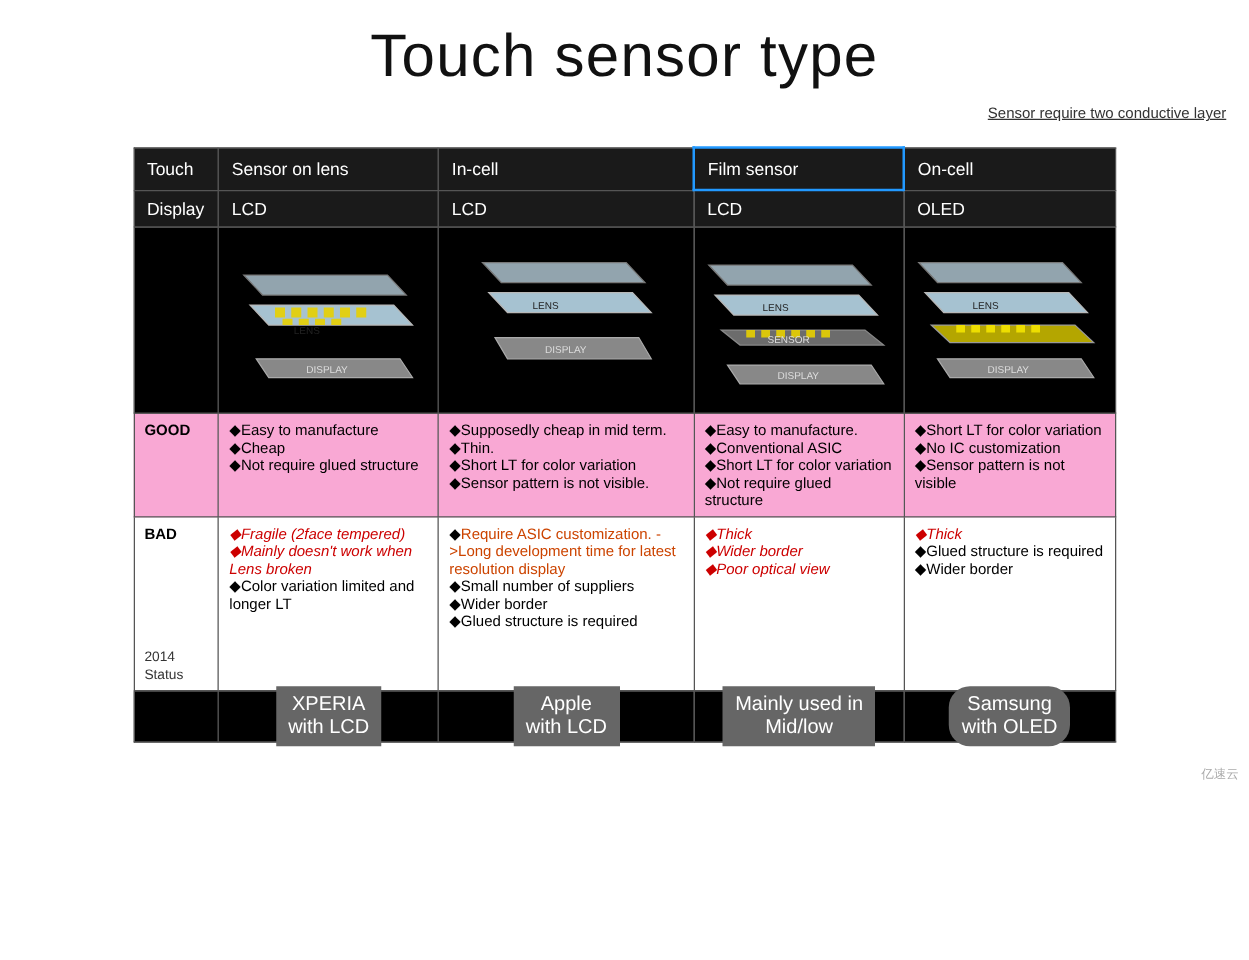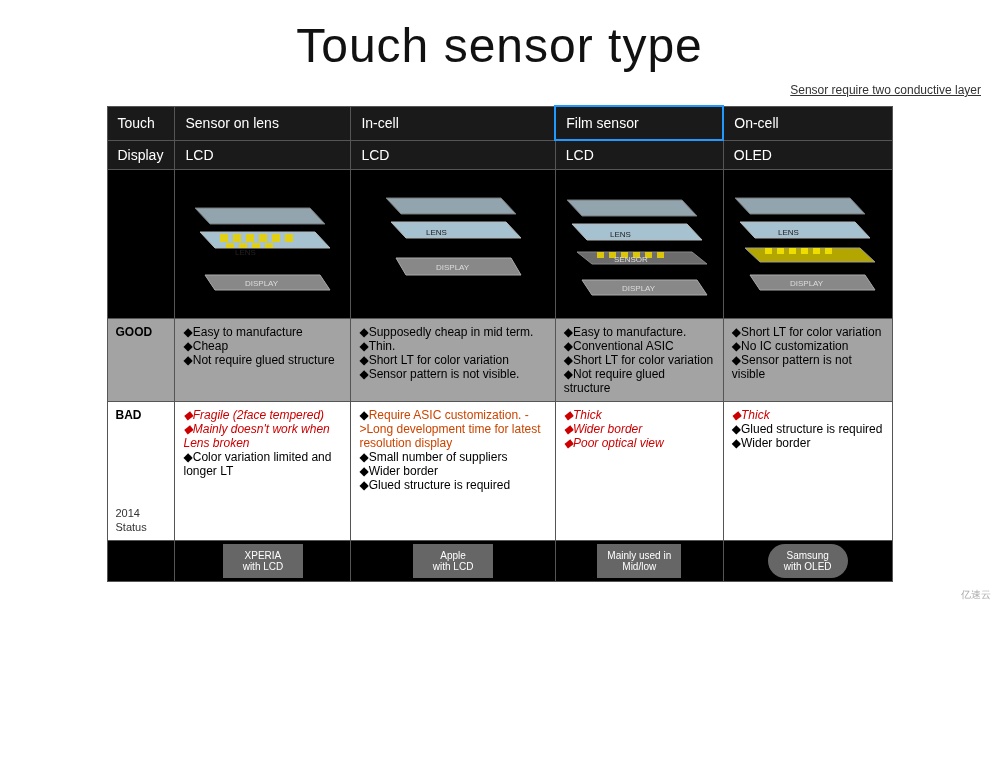--- a/index.html
+++ b/index.html
@@ -23,21 +23,21 @@
     .subtitle-row {
       text-align: right;
       padding: 4px 18px 4px 0;
       font-size: 12px;
       color: #333;
       text-decoration: underline;
     }
 
     .main-table {
       width: 786px;
-      margin: 4px auto;
+      margin: 16px auto;
       border-collapse: collapse;
       border: 1.5px solid #444;
       font-size: 13px;
       padding-left: 12px;
     }
 
     .main-table td, .main-table th {
       border: 1.5px solid #555;
       padding: 6px 8px;
       vertical-align: top;
@@ -75,21 +75,21 @@
       font-size: 12.5px;
     }
     .desc-row .row-label {
       font-size: 12px;
       font-weight: bold;
       color: #111;
     }
 
     
     .good-row td {
-      background: #a3a3a3;
+      background: #f9a8d4;
       vertical-align: top;
       font-size: 12px;
     }
 
     
     .bad-row td {
       background: #fff;
       vertical-align: top;
       font-size: 12px;
     }
@@ -108,21 +108,21 @@
     }
 
     .red-text { color: #cc0000; font-style: italic; }
 
     
     .status-badge {
       display: inline-block;
       background: #666;
       color: #fff;
       padding: 6px 10px;
-      font-size: 10px;
+      font-size: 16px;
       text-align: center;
       min-width: 80px;
     }
 
     .status-cell-inner {
       display: flex;
       align-items: center;
       justify-content: center;
       height: 40px;
     }

